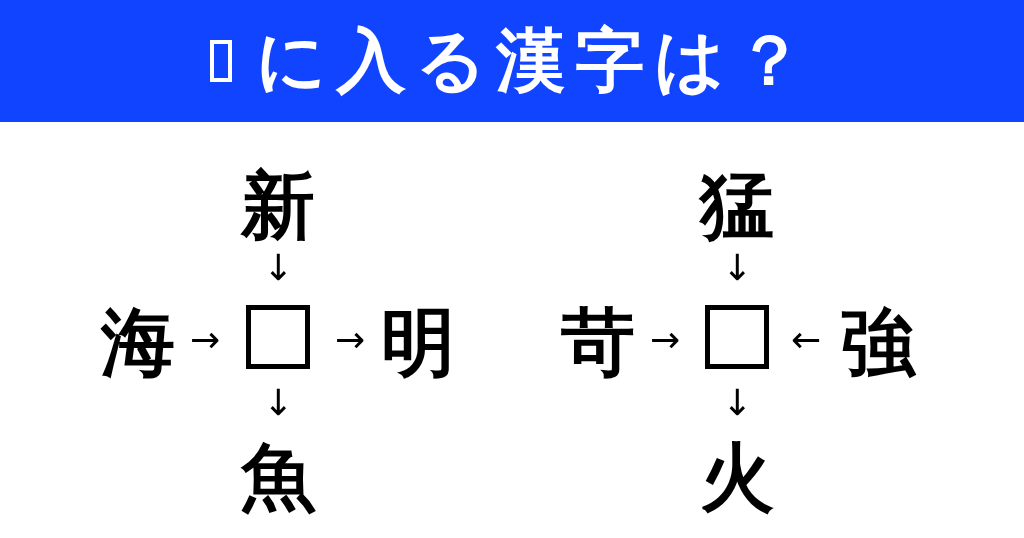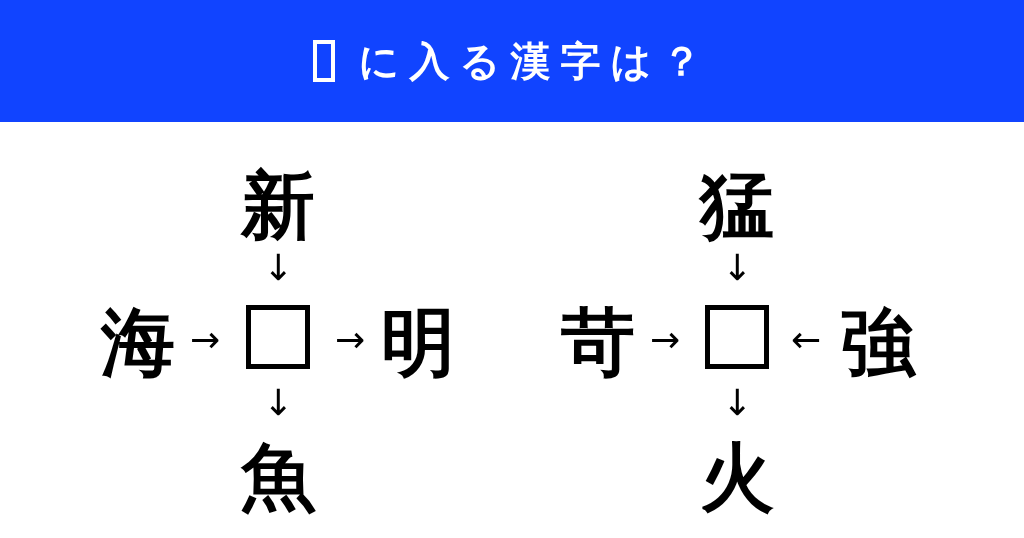--- a/index.html
+++ b/index.html
@@ -1,20 +1,20 @@
 <!DOCTYPE html>
 <html><head>
 <meta charset="utf-8">
 <style>
   html, body { margin:0; padding:0; }
   body { width:1024px; height:538px; background:#ffffff; position:relative; overflow:hidden;
          font-family:"DejaVu Sans", sans-serif; }
   .header { position:absolute; left:0; top:0; width:1024px; height:122px; background:#1144ff;
             display:flex; align-items:center; justify-content:center; }
-  .title { color:#ffffff; font-size:40px; font-weight:bold; letter-spacing:10px; display:flex; align-items:center; }
+  .title { color:#ffffff; font-size:69px; font-weight:bold; letter-spacing:10px; display:flex; align-items:center; }
   .title-box { display:inline-block; width:22px; height:42px; border:4px solid #fff; margin-right:24px; box-sizing:border-box;}
   .puzzle { position:absolute; top:0; left:0; width:1024px; height:538px; }
   .k { position:absolute; font-size:74px; font-weight:bold; color:#000; line-height:1; width:90px; text-align:center; }
   .arr { position:absolute; font-size:36px; color:#000; line-height:1; width:40px; text-align:center; }
   .box { position:absolute; width:64px; height:64px; border:5px solid #000; box-sizing:border-box; background:#fff; }
 </style>
 </head>
 <body>
 
 <div class="header">

